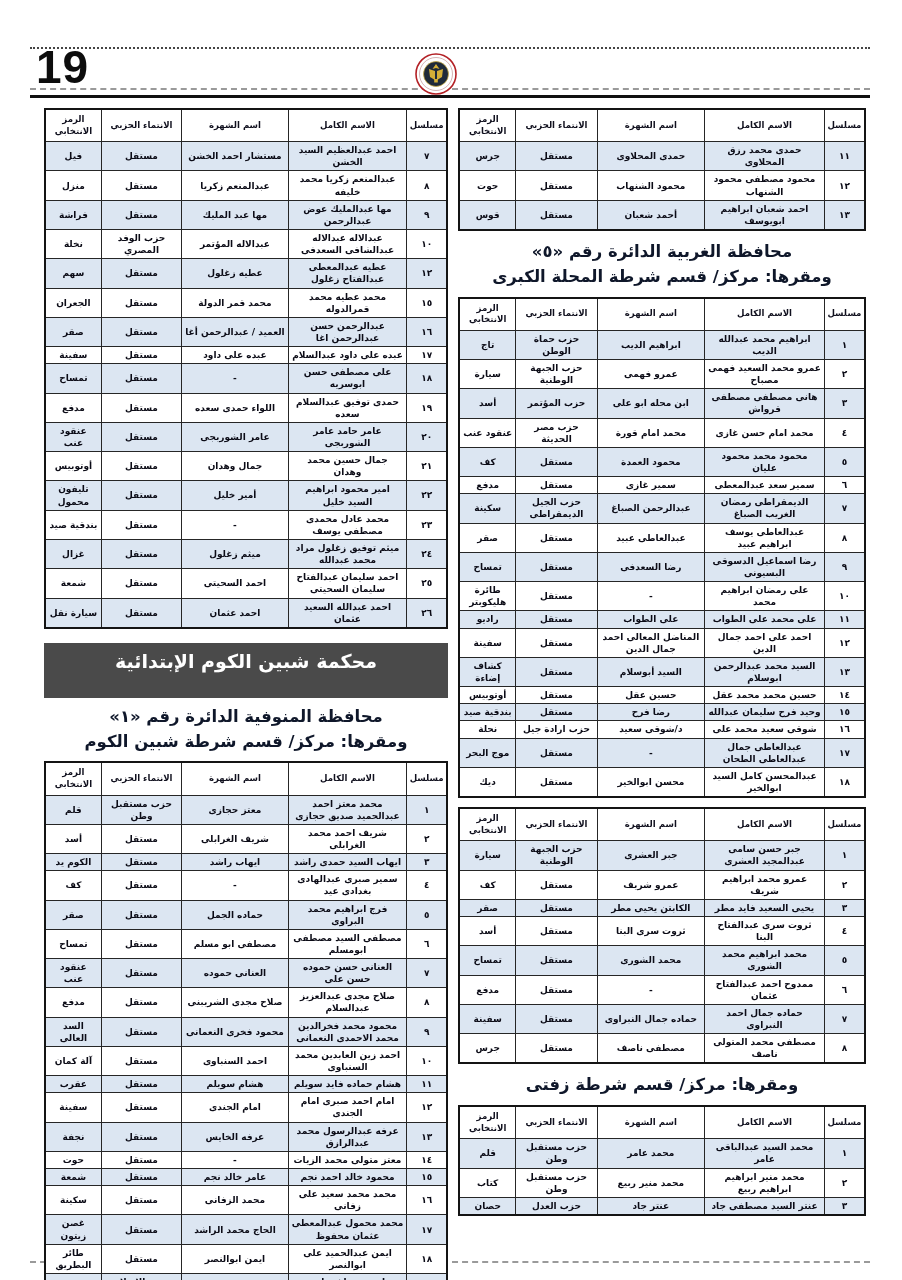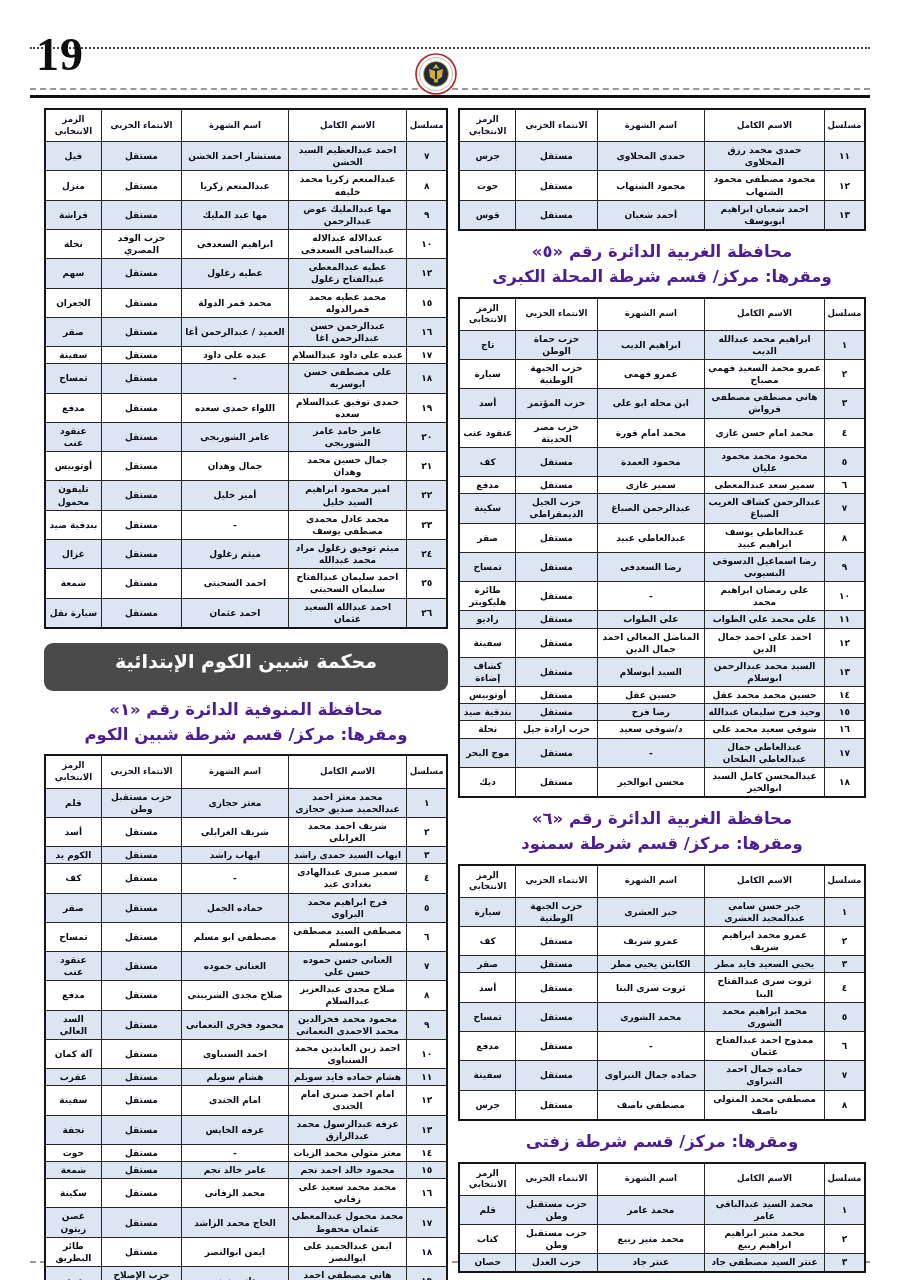--- a/index.html
+++ b/index.html
@@ -7,22 +7,22 @@
   .page {
     position: relative; width: 902px; height: 1280px; background: #ffffff;
     font-family: "DejaVu Sans", sans-serif; direction: rtl; overflow: hidden;
     margin: 0 auto;
   }
   .rule-dotted { position: absolute; top: 47px; left: 30px; right: 32px; border-top: 2px dotted #444; }
   .rule-dashed { position: absolute; top: 88px; left: 30px; right: 32px; border-top: 2px dashed #9a9a9a; }
   .rule-solid  { position: absolute; top: 95px; left: 30px; right: 32px; border-top: 3px solid #101010; }
   .rule-bottom { position: absolute; top: 1261px; left: 30px; right: 32px; border-top: 2px dashed #9a9a9a; }
   .page-number {
-    position: absolute; top: 28px; left: 36px; width: 120px; text-align: left;
-    font-family: Liberation Serif, serif; font-weight: bold; font-size: 46px; color: #0d0d0d;
+    position: absolute; top: 40px; left: 36px; width: 120px; text-align: left;
+    font-family: Liberation Sans, sans-serif; font-weight: bold; font-size: 46px; color: #0d0d0d;
     letter-spacing: 1px; direction: ltr;
   }
   .logo { position: absolute; top: 53px; right: 445px; width: 42px; height: 42px; }
 
   .col { position: absolute; top: 108px; }
   .col-left  { right: 454px; width: 404px; }  
   .col-right { right: 36px;  width: 408px; }
   .col-left { right: auto; left: 44px; }
 
   table { width: 100%; border-collapse: collapse; table-layout: fixed; border: 2px solid #141414; background:#fff; }
@@ -30,26 +30,26 @@
     border: 1.4px solid #262626; padding: 2px 3px; text-align: center;
     font-weight: bold; font-size: 9px; line-height: 1.35; color: #0b0b16;
     word-wrap: break-word; vertical-align: middle;
   }
   th { font-size: 8.6px; padding: 4px 2px; background: #fff; color: #10101e; }
   tbody tr:nth-child(odd) td { background: #dce6f2; }
   col.c-serial { width: 10%; } col.c-full { width: 29.5%; } col.c-fame { width: 26.5%; }
   col.c-party { width: 20%; }  col.c-symbol { width: 14%; }
 
   .district-header {
-    text-align: center; font-weight: bold; font-size: 16.5px; color: #4c1d95;
+    text-align: center; font-weight: bold; font-size: 16.5px; color: #0f172a;
     line-height: 1.5; margin: 9px 0 7px;
   }
   .court-banner {
     background: #4a4a4a; color: #ffffff; font-weight: bold; font-size: 19px;
-    text-align: center; padding: 7px 4px 19px; margin: 14px 0 4px; border-radius: 9px;
+    text-align: center; padding: 7px 4px 26px; margin: 14px 0 4px;
   }
   .mt-sm { margin-top: 7px; }
   .gap-after-table { margin-bottom: 6px; }
 </style>
 </head>
 <body>
 
 <div class="page">
 
   <div class="rule-dotted"></div>
@@ -176,21 +176,21 @@
           </tr>
           <tr>
             <td>٦</td>
             <td>سمير سعد عبدالمعطى</td>
             <td>سمير غازى</td>
             <td>مستقل</td>
             <td>مدفع</td>
           </tr>
           <tr>
             <td>٧</td>
-            <td>عبدالرحمن كشاف الغريب الصباغ</td>
+            <td>الديمقراطى رمضان الغريب الصباغ</td>
             <td>عبدالرحمن الصباغ</td>
             <td>حزب الجيل الديمقراطى</td>
             <td>سكينة</td>
           </tr>
           <tr>
             <td>٨</td>
             <td>عبدالعاطى يوسف ابراهيم عبيد</td>
             <td>عبدالعاطى عبيد</td>
             <td>مستقل</td>
             <td>صقر</td>
@@ -262,22 +262,20 @@
             <td>١٨</td>
             <td>عبدالمحسن كامل السيد ابوالخير</td>
             <td>محسن ابوالخير</td>
             <td>مستقل</td>
             <td>ديك</td>
           </tr>
         </tbody>
       </table>
 
     <div class="district-header">
-      <div>محافظة الغربية الدائرة رقم «٦»</div>
-      <div>ومقرها: مركز/ قسم شرطة سمنود</div>
     </div>
     <table class="gap-after-table">
         <colgroup>
           <col class="c-serial">
           <col class="c-full">
           <col class="c-fame">
           <col class="c-party">
           <col class="c-symbol">
         </colgroup>
         <thead>
@@ -431,21 +429,21 @@
           <tr>
             <td>٩</td>
             <td>مها عبدالمليك عوض عبدالرحمن</td>
             <td>مها عبد المليك</td>
             <td>مستقل</td>
             <td>فراشة</td>
           </tr>
           <tr>
             <td>١٠</td>
             <td>عبدالاله عبدالاله عبدالشافى السعدفى</td>
-            <td>ابراهيم السعدفى</td>
+            <td>عبدالاله المؤتمر</td>
             <td>حزب الوفد المصري</td>
             <td>نخلة</td>
           </tr>
           <tr>
             <td>١٢</td>
             <td>عطيه عبدالمعطى عبدالفتاح زغلول</td>
             <td>عطيه زغلول</td>
             <td>مستقل</td>
             <td>سهم</td>
           </tr>

